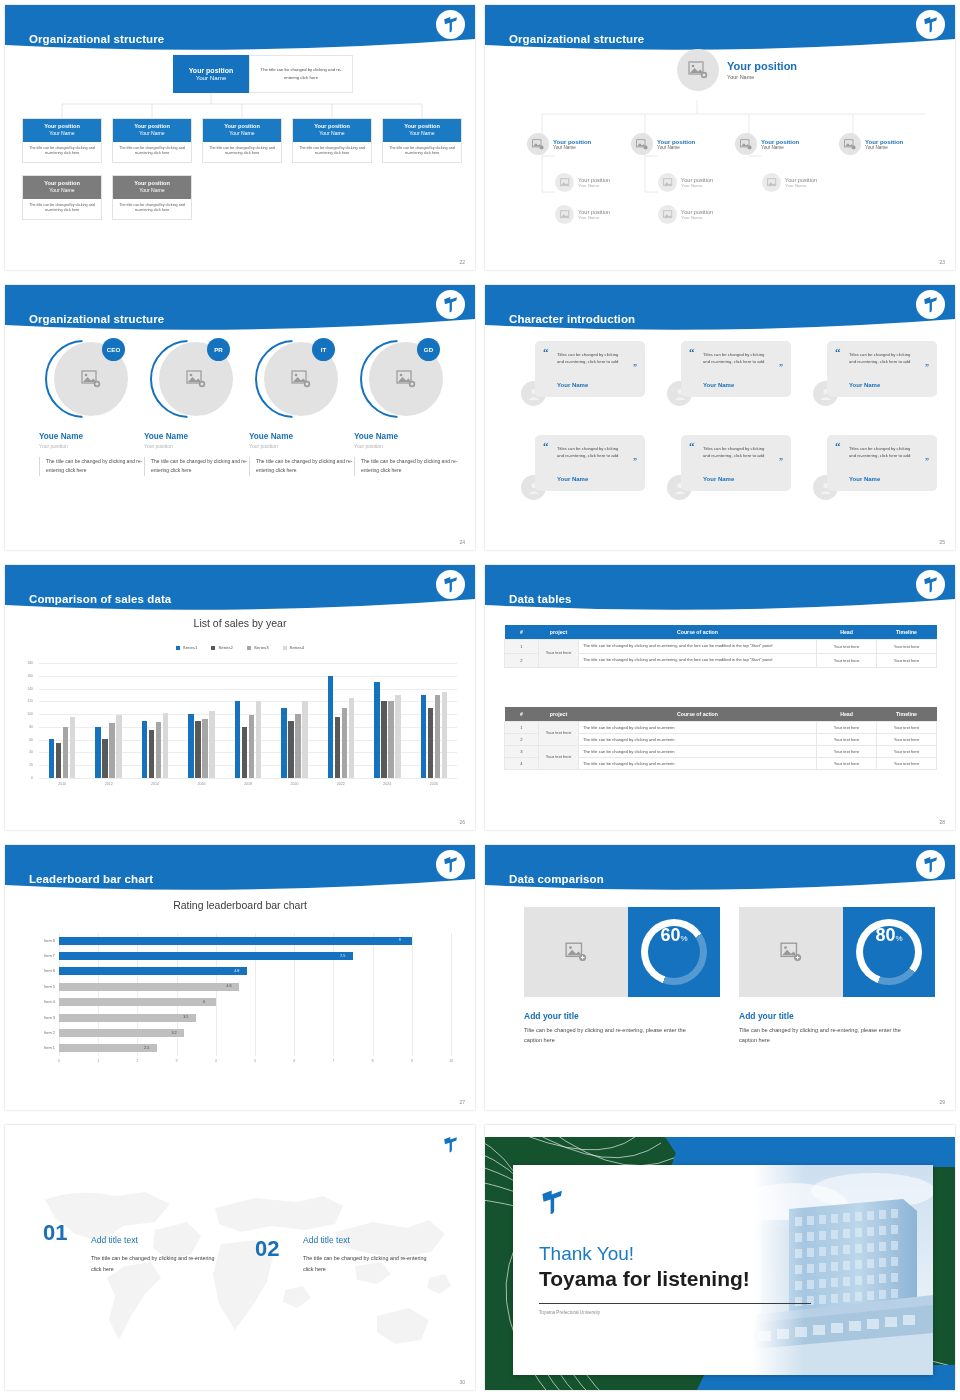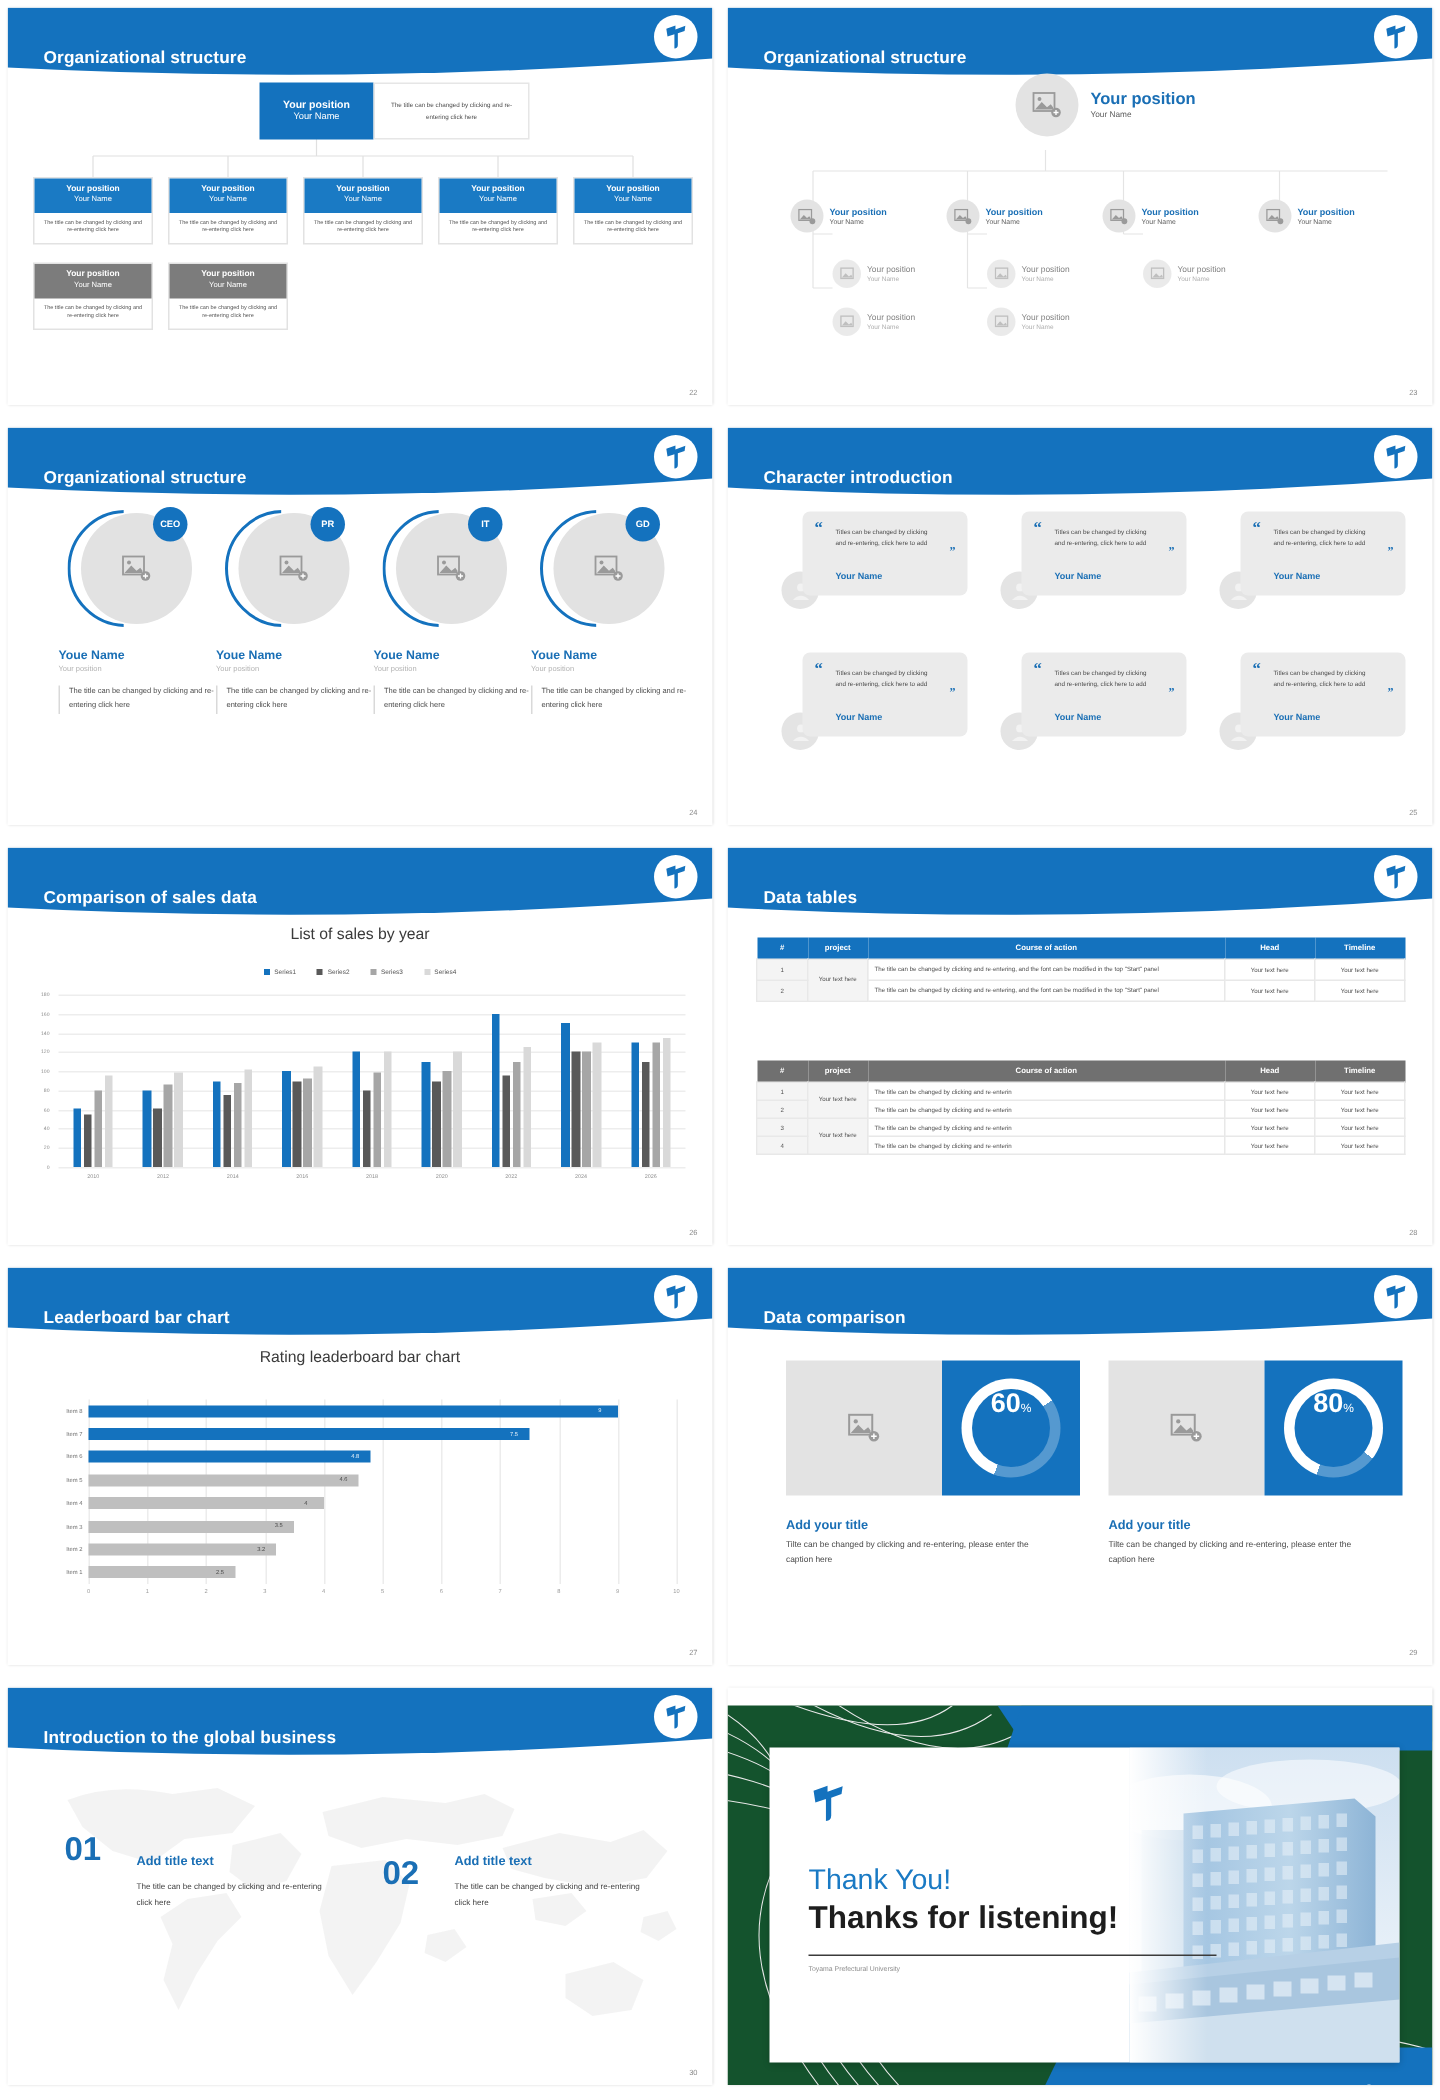--- a/index.html
+++ b/index.html
@@ -112,21 +112,21 @@
   .donut-hole { position: absolute; left: 7px; top: 7px; width: 52px; height: 52px; border-radius: 50%; background: #1472BE;
                 display: flex; align-items: baseline; justify-content: center; }
   .donut-num { color: #fff; font-size: 18px; font-weight: bold; line-height: 1; }
   .donut-pct { color: #fff; font-size: 8px; }
   .cmp-title { color: #1A6FB5; font-size: 8.5px; font-weight: bold; }
   .cmp-desc { font-size: 5.6px; color: #4a4a4a; line-height: 1.8; margin-top: 4px; }
 
   
   .worldmap { position: absolute; left: 0; top: 45px; width: 470px; height: 220px; opacity: .5; }
   .gb-num { position: absolute; color: #1A6FB5; font-size: 22px; font-weight: bold; }
-  .gb-title { position: absolute; color: #1A6FB5; font-size: 8.5px; font-weight: bold; }
+  .gb-title { position: absolute; color: #1A6FB5; font-size: 8.5px; font-weight: normal; }
   .gb-desc { position: absolute; font-size: 5.4px; color: #3e3e3e; line-height: 2; width: 130px; }
 
   
   .ty-wrap { position: absolute; left: 0; top: 12px; width: 470px; height: 265px; background: #14532d; overflow: hidden; }
   .ty-card { position: absolute; left: 28px; top: 28px; width: 420px; height: 210px; background: #fff;
              box-shadow: 0 1px 5px rgba(0,0,0,.22); overflow: hidden; }
   .ty-photo { position: absolute; right: 0; top: 0; width: 180px; height: 210px; overflow: hidden; }
   .ty-hello { position: absolute; left: 26px; top: 78px; color: #1A7AC4; font-size: 19px; }
   .ty-thanks { position: absolute; left: 26px; top: 102px; color: #1d1d1d; font-size: 21px; font-weight: bold; }
   .ty-rule { position: absolute; left: 26px; top: 138px; width: 272px; height: 1px; background: #3b3b3b; }
@@ -917,26 +917,20 @@
           <path d="M210 38 L250 28 L292 32 L318 26 L338 36 L330 54 L300 60 L266 56 L236 62 L214 54 Z"></path>
           <path d="M216 74 L252 70 L268 86 L262 112 L246 138 L230 160 L214 134 L208 104 Z"></path>
           <path d="M330 62 L368 52 L402 58 L424 50 L440 64 L426 82 L392 88 L358 82 L336 76 Z"></path>
           <path d="M350 96 L376 92 L386 104 L372 114 L352 110 Z"></path>
           <path d="M372 146 L404 138 L424 150 L416 170 L390 174 L372 162 Z"></path>
           <path d="M280 120 L298 116 L306 128 L292 138 L278 132 Z"></path>
           <path d="M424 108 L440 104 L446 116 L434 124 L422 118 Z"></path>
         </g>
       </svg>
 
-      <div class="band">
-        <svg width="470" height="46" viewBox="0 0 470 46">
-            <path d="M0 0 H470 V34 Q235 52 0 40 Z" fill="#1472BE"></path>
-          </svg>
-        <div class="band-title">Introduction to the global business</div>
-      </div>
       <div class="logo-badge">
         <svg width="17" height="19" viewBox="0 0 17 19">
             <path d="M2.2 4.2 L8.3 2.0 L8.3 4.6 L14.9 2.2 L14.4 5.6 L9.9 7.2 L9.9 15.0 Q9.9 17.2 7.6 17.4 L7.6 7.8 L3.0 9.3 Z" fill="#1472BE"></path>
           </svg>
       </div>
 
       <div class="gb-num" style="left:38px;top:95px;">01</div>
       <div class="gb-title" style="left:86px;top:110px;">Add title text</div>
       <div class="gb-desc" style="left:86px;top:128px;">The title can be changed by clicking and re-entering click here</div>
 
@@ -1068,21 +1062,21 @@
               <path d="M0 184 L180 168 L180 210 L0 210 Z" fill="#cfe0ee"></path>
               <rect width="52" height="210" fill="url(#fadeL)"></rect>
             </svg>
           </div>
           <div style="position:absolute;left:26px;top:22px;">
             <svg width="26" height="30" viewBox="0 0 17 19">
                 <path d="M2.2 4.2 L8.3 2.0 L8.3 4.6 L14.9 2.2 L14.4 5.6 L9.9 7.2 L9.9 15.0 Q9.9 17.2 7.6 17.4 L7.6 7.8 L3.0 9.3 Z" fill="#1472BE"></path>
               </svg>
           </div>
           <div class="ty-hello">Thank You!</div>
-          <div class="ty-thanks">Thanks for listening!</div>
+          <div class="ty-thanks">Toyama for listening!</div>
           <div class="ty-rule"></div>
           <div class="ty-univ">Toyama Prefectural University</div>
         </div>
         <div class="ty-url">www.collegeppt.com</div>
       </div>
     </div>
   </div>
 
 </div>
 

